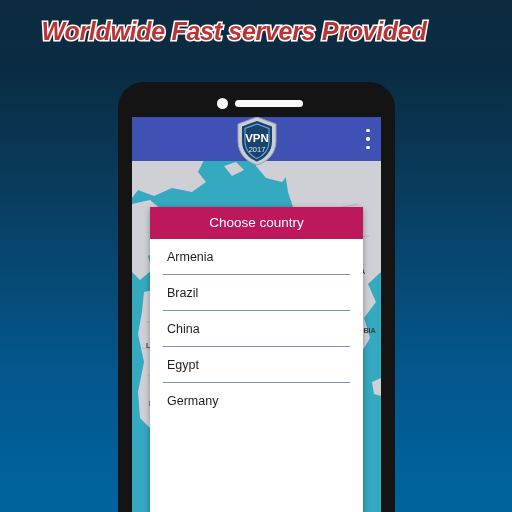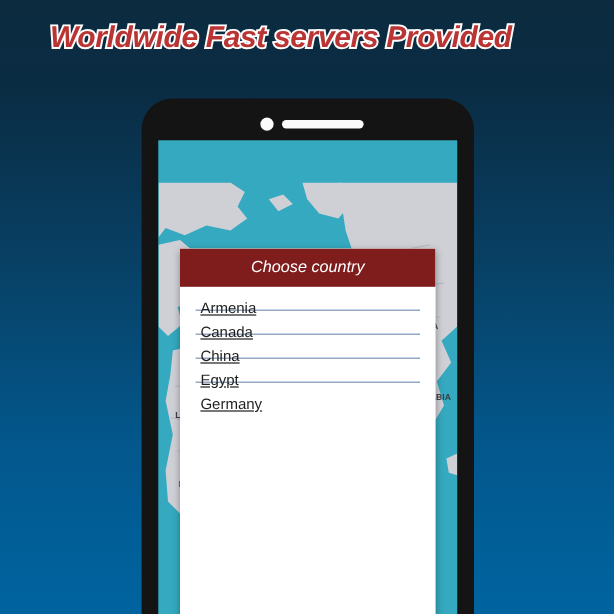--- a/index.html
+++ b/index.html
@@ -89,31 +89,30 @@
   
   #dialog {
     position:absolute; left:18px; top:90px;
     width:213px; height:330px;
     background:#ffffff; z-index:6;
     box-shadow:0 2px 6px rgba(0,0,0,.35);
     overflow:hidden;
   }
   #dialog-title {
     height:32px; line-height:32px;
-    background:#7f1d1d; color:#fff;
-    text-align:center; font-size:13.5px;font-style:italic;
+    background:#be185d; color:#fff;
+    text-align:center; font-size:13.5px;
   }
   #country-list { padding:0 13px; }
   .country-row {
-    height:20px; line-height:36px;
+    height:36px; line-height:36px;
     font-size:12.5px; color:#1e1e1e;
     border-bottom:1.6px solid #7a93b5;
     padding-left:4px;
     cursor:pointer;
-    text-decoration:underline;
   }
   .country-row:last-child { border-bottom:none; }
 </style>
 </head>
 <body>
 
 <div id="headline">Worldwide Fast servers Provided</div>
 
 <div id="phone">
 
@@ -140,30 +139,44 @@
 
         <text class="maplabel" x="14" y="196">LA</text>
         <text class="maplabel" x="17" y="254">BR</text>
         <text class="maplabel" x="226" y="122">IA</text>
         <text class="maplabel" x="221" y="181">RABIA</text>
 
         <circle class="marker" cx="31" cy="240" r="6"></circle>
       </svg>
     </div>
 
+    <div id="appbar">
+      <svg id="shield" viewBox="0 0 44 52">
+        <path d="M22,2 L41,9 L41,26 C41,39 32,47 22,50 C12,47 3,39 3,26 L3,9 Z" fill="#c9cdd4" stroke="#9aa0aa" stroke-width="1"></path>
+        <path d="M22,6 L37,11.6 L37,26 C37,37 29.5,43.8 22,46.4 C14.5,43.8 7,37 7,26 L7,11.6 Z" fill="#17436e"></path>
+        <path d="M22,9 L34,13.5 L34,26 C34,35.4 27.8,41.2 22,43.6 C16.2,41.2 10,35.4 10,26 L10,13.5 Z" fill="none" stroke="#6fa8d8" stroke-width="1.1"></path>
+        <text x="22" y="27" text-anchor="middle" fill="#ffffff" font-family="Liberation Sans, sans-serif" font-size="11.5" font-weight="bold">VPN</text>
+        <text x="22" y="37" text-anchor="middle" fill="#dce7f2" font-family="Liberation Sans, sans-serif" font-size="7.5">2017</text>
+      </svg>
+      <div id="overflow">
+        <i></i>
+          <i></i>
+          <i></i>
+      </div>
+    </div>
 
     <div id="connect-btn"></div>
 
     <div id="caption">95 servers available in the local database now</div>
 
     <div id="dialog">
       <div id="dialog-title">Choose country</div>
       <div id="country-list">
         <div class="country-row">Armenia</div>
-        <div class="country-row">Canada</div>
+        <div class="country-row">Brazil</div>
         <div class="country-row">China</div>
         <div class="country-row">Egypt</div>
         <div class="country-row">Germany</div>
       </div>
     </div>
 
   </div>
 </div>
 
 </body></html>

